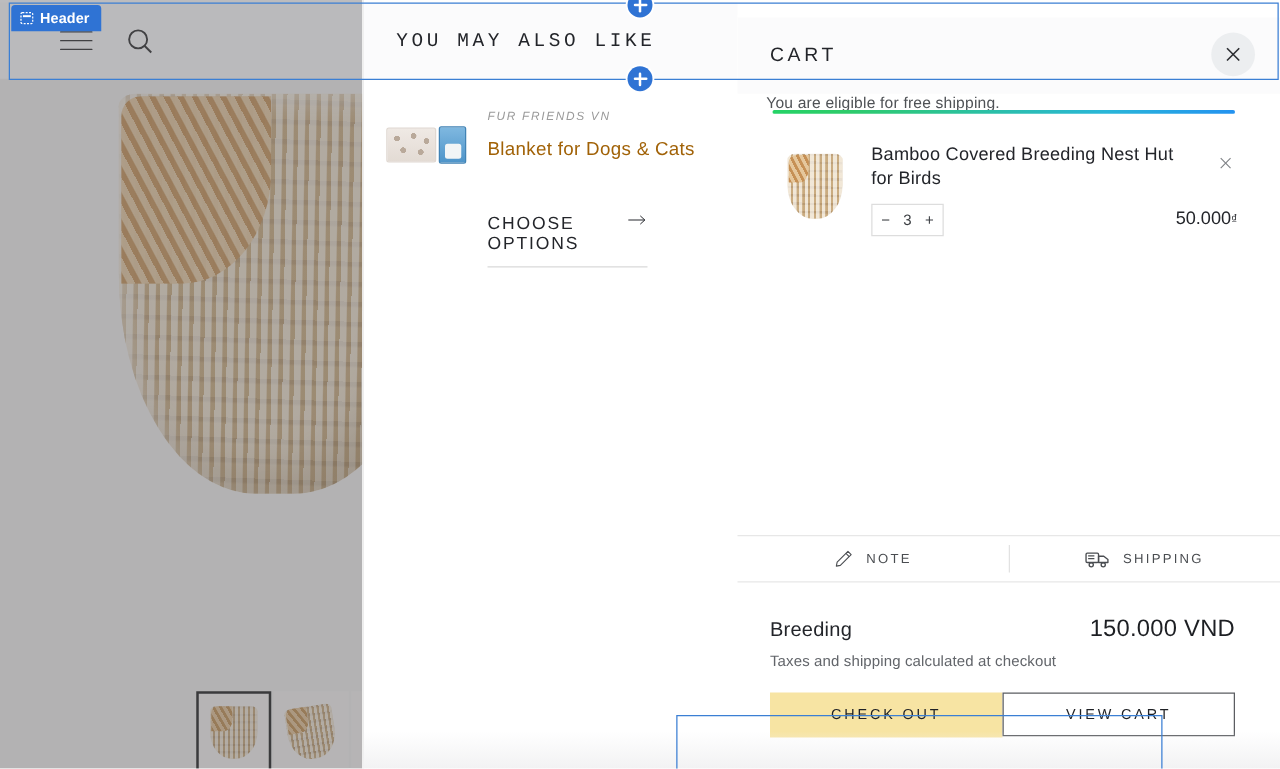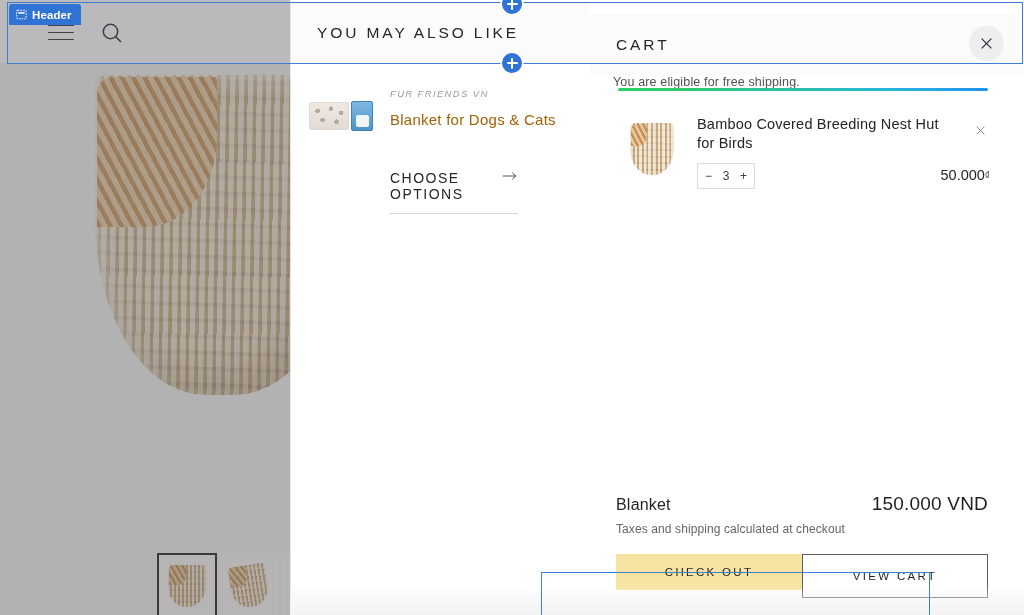--- a/index.html
+++ b/index.html
@@ -102,21 +102,21 @@
 
   
   .midpanel {
     position: absolute; left: 290px; top: 0; width: 300px; height: 615px;
     background: #ffffff;
     border-left: 1px solid #e7e7e7;
   }
   .yml-head {
     position: absolute; left: 0; top: 2px; width: 299px; height: 61px;
     background: #fbfbfc;
-    display: flex; align-items: center; padding-left: 26px;
+    display: flex; align-items: center; padding-left: 26px; font-family: Liberation Mono, monospace;
   }
   .yml-title {
     font-size: 15.5px; letter-spacing: 2.9px; color: #23252a; font-weight: 400;
   }
   .yml-body { position: absolute; left: 0; top: 64px; width: 299px; }
   .yml-card { display: flex; gap: 0; padding: 12px 0 0 0; }
   .yml-thumb {
     width: 67px; height: 44px; margin-left: 18px; margin-top: 18px;
     display: flex; align-items: center; gap: 2px; background: #fff;
   }
@@ -275,21 +275,21 @@
   }
   .sub-label { font-size: 16px; color: #23252a; letter-spacing: .2px; }
   .sub-value { font-size: 19px; color: #1d1f23; letter-spacing: .2px; }
   .sub-note { padding: 7px 0 0 26px; font-size: 12px; color: #62656a; letter-spacing: .1px; }
   .cta-row { display: flex; margin: 18px 36px 0 26px; }
   .btn-checkout {
     flex: 1 1 50%; height: 36px; background: #f7e4a3; border: none; cursor: pointer;
     font-size: 11.5px; letter-spacing: 2.3px; color: #1f2125;
   }
   .btn-viewcart {
-    flex: 1 1 50%; height: 44px; background: #ffffff; border: 1px solid #5b5d61; cursor: pointer;
+    flex: 1 1 50%; height: 35px; background: #ffffff; border: 1px solid #5b5d61; cursor: pointer;
     font-size: 11.5px; letter-spacing: 2.3px; color: #1f2125;
   }
   .page-fade {
     position:absolute; left:290px; top: 585px; width: 734px; height: 30px;
     background: linear-gradient(180deg, rgba(255,255,255,0) 0%, #f2f2f3 100%);
     pointer-events:none; z-index: 5;
   }
 </style>
 </head>
 <body>
@@ -398,24 +398,45 @@
       <span>50.000</span><span class="dong">₫</span>
     </div>
     <button class="ci-remove">
       <svg viewBox="0 0 14 14" width="11" height="11">
         <line x1="2" y1="2" x2="12" y2="12" stroke="#7c7f83" stroke-width="1.1"></line>
         <line x1="12" y1="2" x2="2" y2="12" stroke="#7c7f83" stroke-width="1.1"></line>
       </svg>
     </button>
   </div>
 
+  <div class="cart-tools">
+    <div class="tool">
+      <svg viewBox="0 0 20 20" width="16" height="16" fill="none">
+        <path d="M14.2 2.6 17.4 5.8 6.6 16.6 2.6 17.4 3.4 13.4z" stroke="#4a4d51" stroke-width="1.1" stroke-linejoin="round"></path>
+        <line x1="12.2" y1="4.6" x2="15.4" y2="7.8" stroke="#4a4d51" stroke-width="1.1"></line>
+      </svg>
+      <span>NOTE</span>
+    </div>
+    <div class="tool-div"></div>
+    <div class="tool">
+      <svg viewBox="0 0 24 18" width="20" height="15" fill="none">
+        <rect x="1" y="3" width="12" height="9" rx="1.2" stroke="#4a4d51" stroke-width="1.3"></rect>
+        <path d="M13 6h5l4 3.2V12h-9z" stroke="#4a4d51" stroke-width="1.3" stroke-linejoin="round"></path>
+        <circle cx="6" cy="14.2" r="2" stroke="#4a4d51" stroke-width="1.3"></circle>
+        <circle cx="17.5" cy="14.2" r="2" stroke="#4a4d51" stroke-width="1.3"></circle>
+        <line x1="3" y1="5.6" x2="9" y2="5.6" stroke="#4a4d51" stroke-width="1.2"></line>
+        <line x1="3" y1="8.2" x2="9" y2="8.2" stroke="#4a4d51" stroke-width="1.2"></line>
+      </svg>
+      <span>SHIPPING</span>
+    </div>
+  </div>
 
   <div class="cart-foot">
     <div class="sub-row">
-      <div class="sub-label">Blanket</div>
+      <div class="sub-label">Breeding</div>
       <div class="sub-value">150.000 VND</div>
     </div>
     <div class="sub-note">Taxes and shipping calculated at checkout</div>
     <div class="cta-row">
       <button class="btn-checkout">CHECK OUT</button>
       <button class="btn-viewcart">VIEW CART</button>
     </div>
   </div>
 
   <div class="page-fade"></div>

